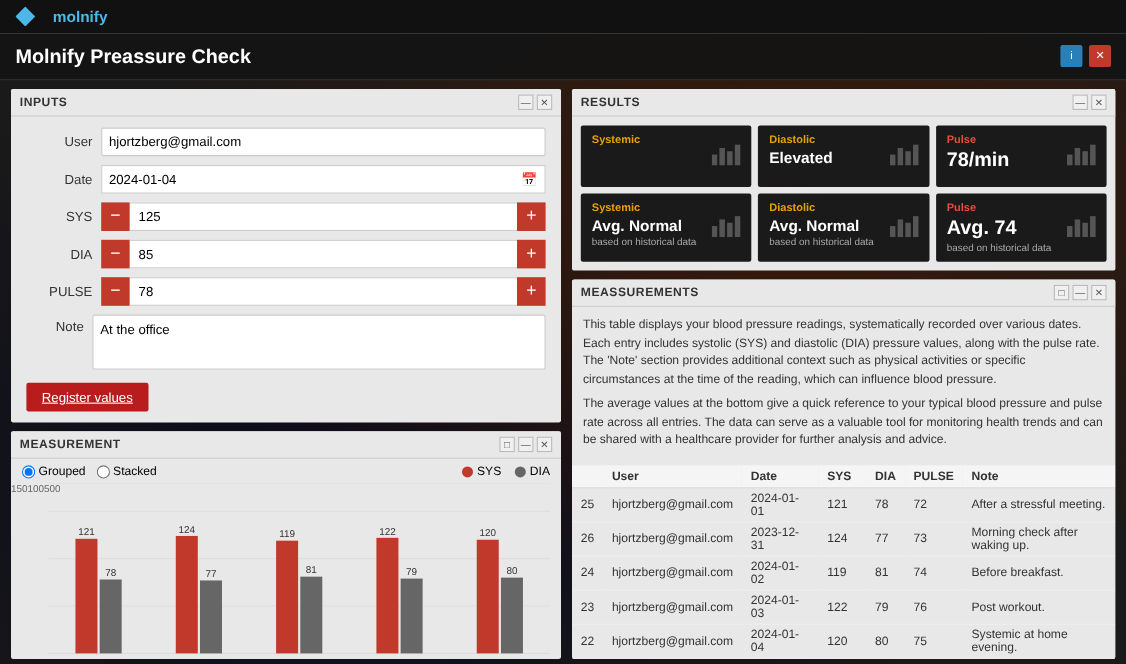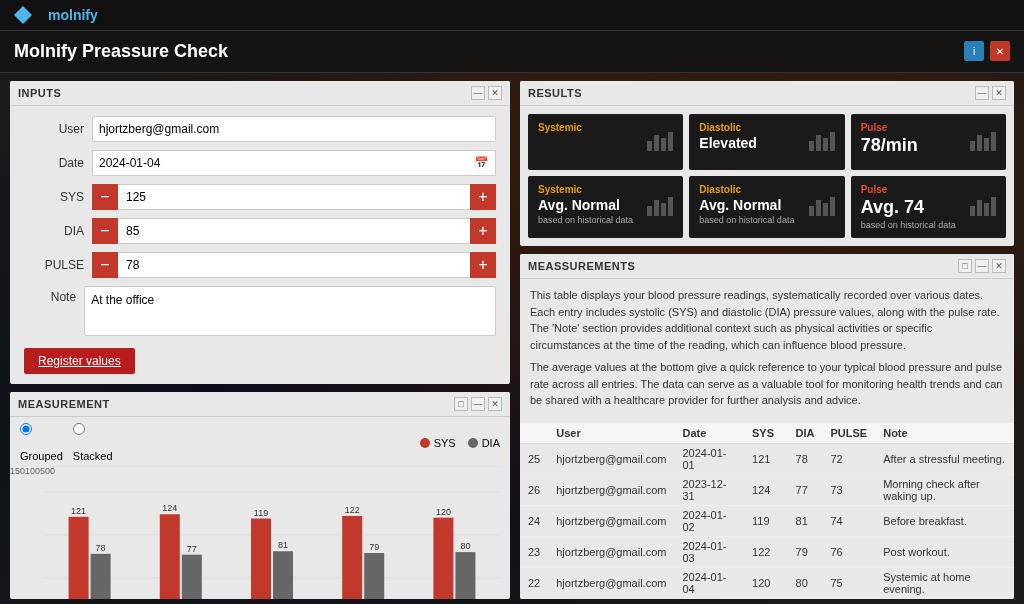--- a/index.html
+++ b/index.html
@@ -271,22 +271,22 @@
       font-weight: bold;
     }
     .radio-group {
       display: flex;
       gap: 10px;
       align-items: center;
       font-size: 11px;
     }
     .radio-item {
       display: flex;
-      gap: 15px;
-      flex-direction: column;
+      align-items: center;
+      gap: 3px;
     }
     input[type=radio] { width: 12px; height: 12px; }
     .legend-sys { display: flex; align-items: center; gap: 4px; font-size: 11px; }
     .legend-dia { display: flex; align-items: center; gap: 4px; font-size: 11px; }
   </style>
 </head>
 <body>
 
 <div class="top-bar">
   <div class="logo">

